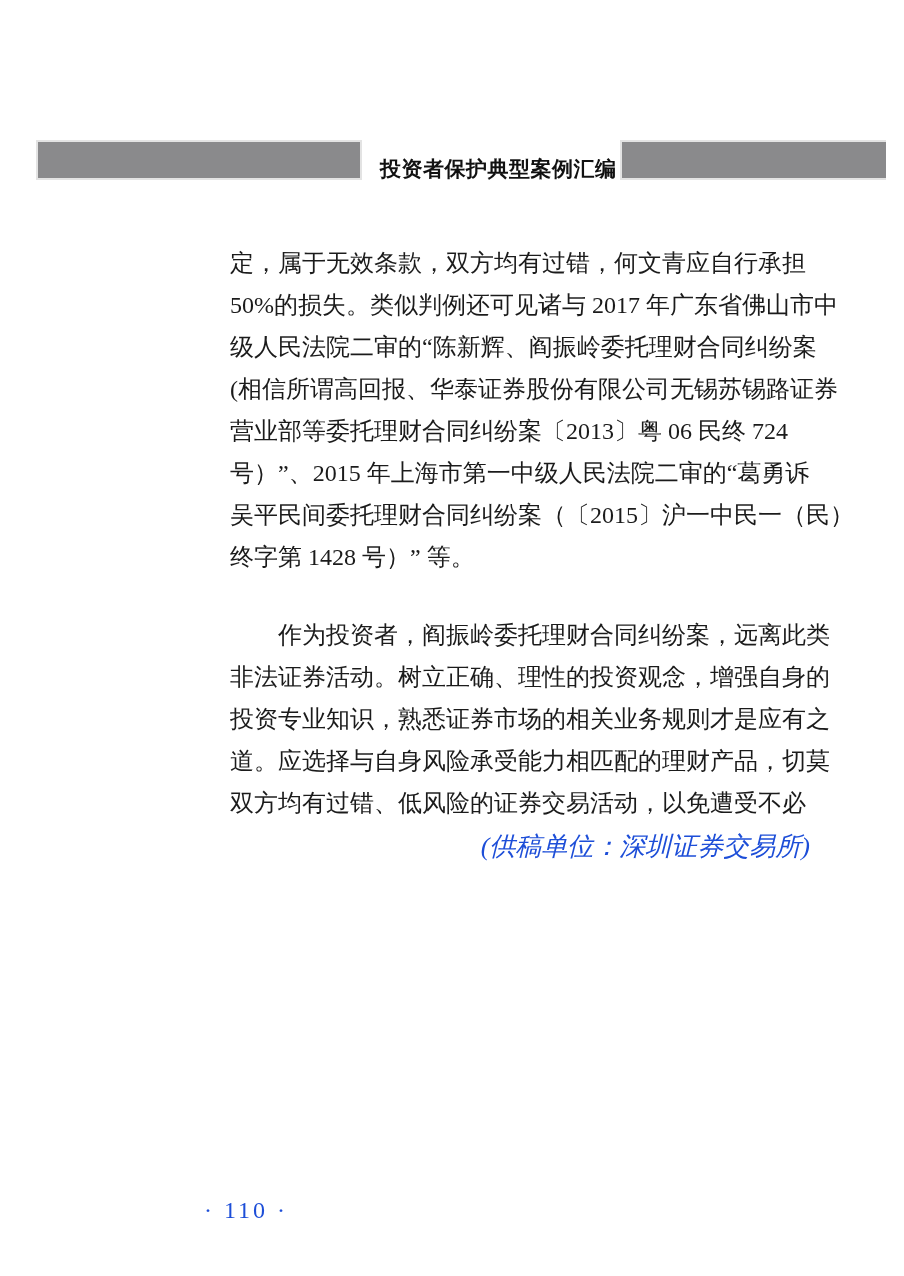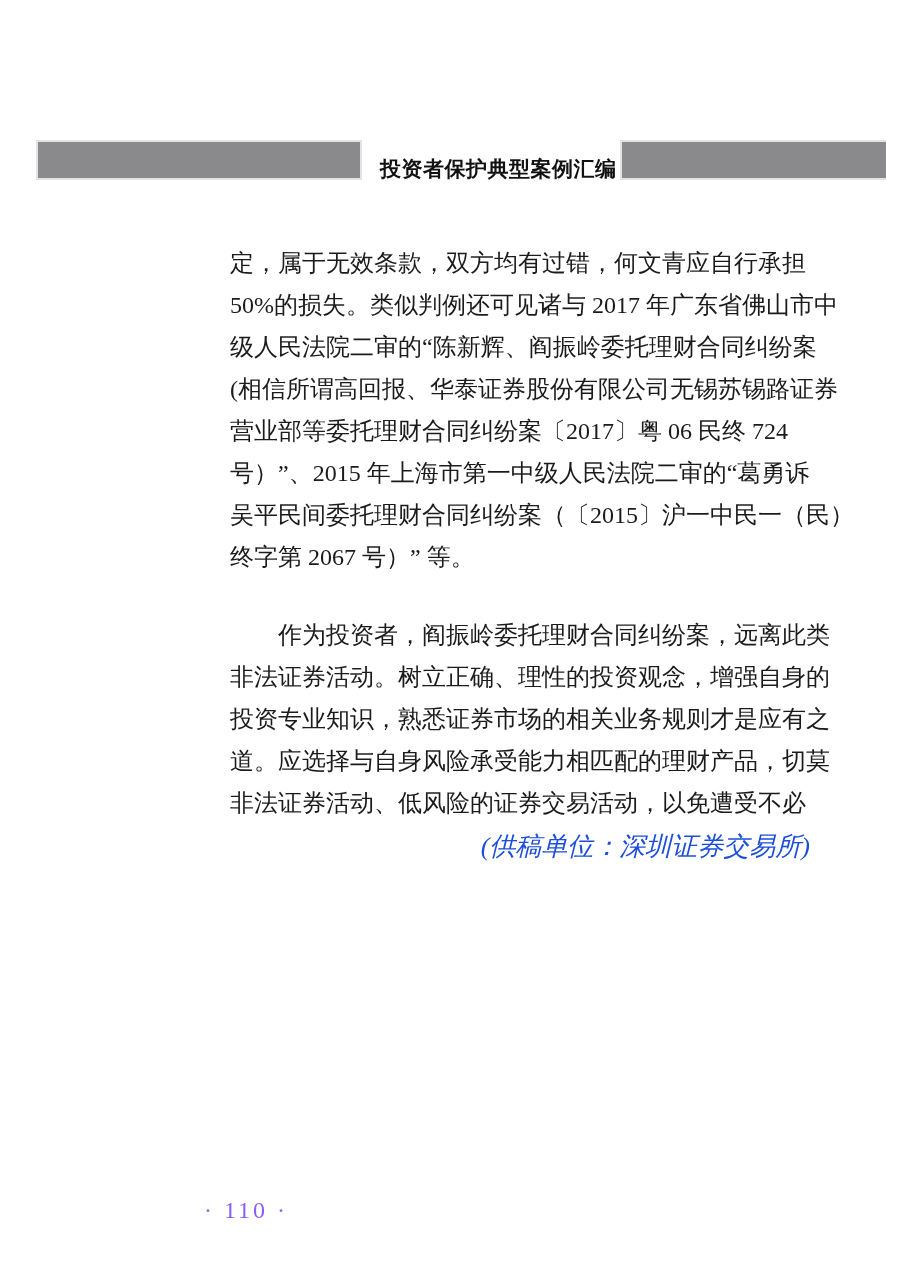--- a/index.html
+++ b/index.html
@@ -76,49 +76,49 @@
   }
 
   
   .page-number {
     position: absolute;
     left: 150px;
     top: 1140px;
     font-size: 24px;
     line-height: 32px;
     letter-spacing: 3px;
-    color: #8b5cf6;
+    color: #1d4ed8;
   }
 </style>
 </head>
 <body>
 
 <div class="page">
 
   <div class="header-bar left"></div>
   <div class="header-title">投资者保护典型案例汇编</div>
   <div class="header-bar right"></div>
 
   <div class="body-text">
     <div class="paragraph">
       <div class="line">定，属于无效条款，双方均有过错，何文青应自行承担</div>
       <div class="line">50%的损失。类似判例还可见诸与 2017 年广东省佛山市中</div>
       <div class="line">级人民法院二审的“陈新辉、阎振岭委托理财合同纠纷案</div>
       <div class="line">(相信所谓高回报、华泰证券股份有限公司无锡苏锡路证券</div>
-      <div class="line">营业部等委托理财合同纠纷案〔2017〕粤 06 民终 724</div>
+      <div class="line">营业部等委托理财合同纠纷案〔2013〕粤 06 民终 724</div>
       <div class="line">号）”、2015 年上海市第一中级人民法院二审的“葛勇诉</div>
       <div class="line">吴平民间委托理财合同纠纷案（〔2015〕沪一中民一（民）</div>
-      <div class="line para-end">终字第 2067 号）” 等。</div>
+      <div class="line para-end">终字第 1428 号）” 等。</div>
     </div>
     <div class="paragraph">
       <div class="line indent">作为投资者，阎振岭委托理财合同纠纷案，远离此类</div>
       <div class="line">非法证券活动。树立正确、理性的投资观念，增强自身的</div>
       <div class="line">投资专业知识，熟悉证券市场的相关业务规则才是应有之</div>
       <div class="line">道。应选择与自身风险承受能力相匹配的理财产品，切莫</div>
-      <div class="line">非法证券活动、低风险的证券交易活动，以免遭受不必</div>
+      <div class="line">双方均有过错、低风险的证券交易活动，以免遭受不必</div>
     </div>
   </div>
 
   <div class="attribution">(供稿单位：深圳证券交易所)</div>
 
   <div class="page-number">· 110 ·</div>
 
 </div>
 
 </body></html>

